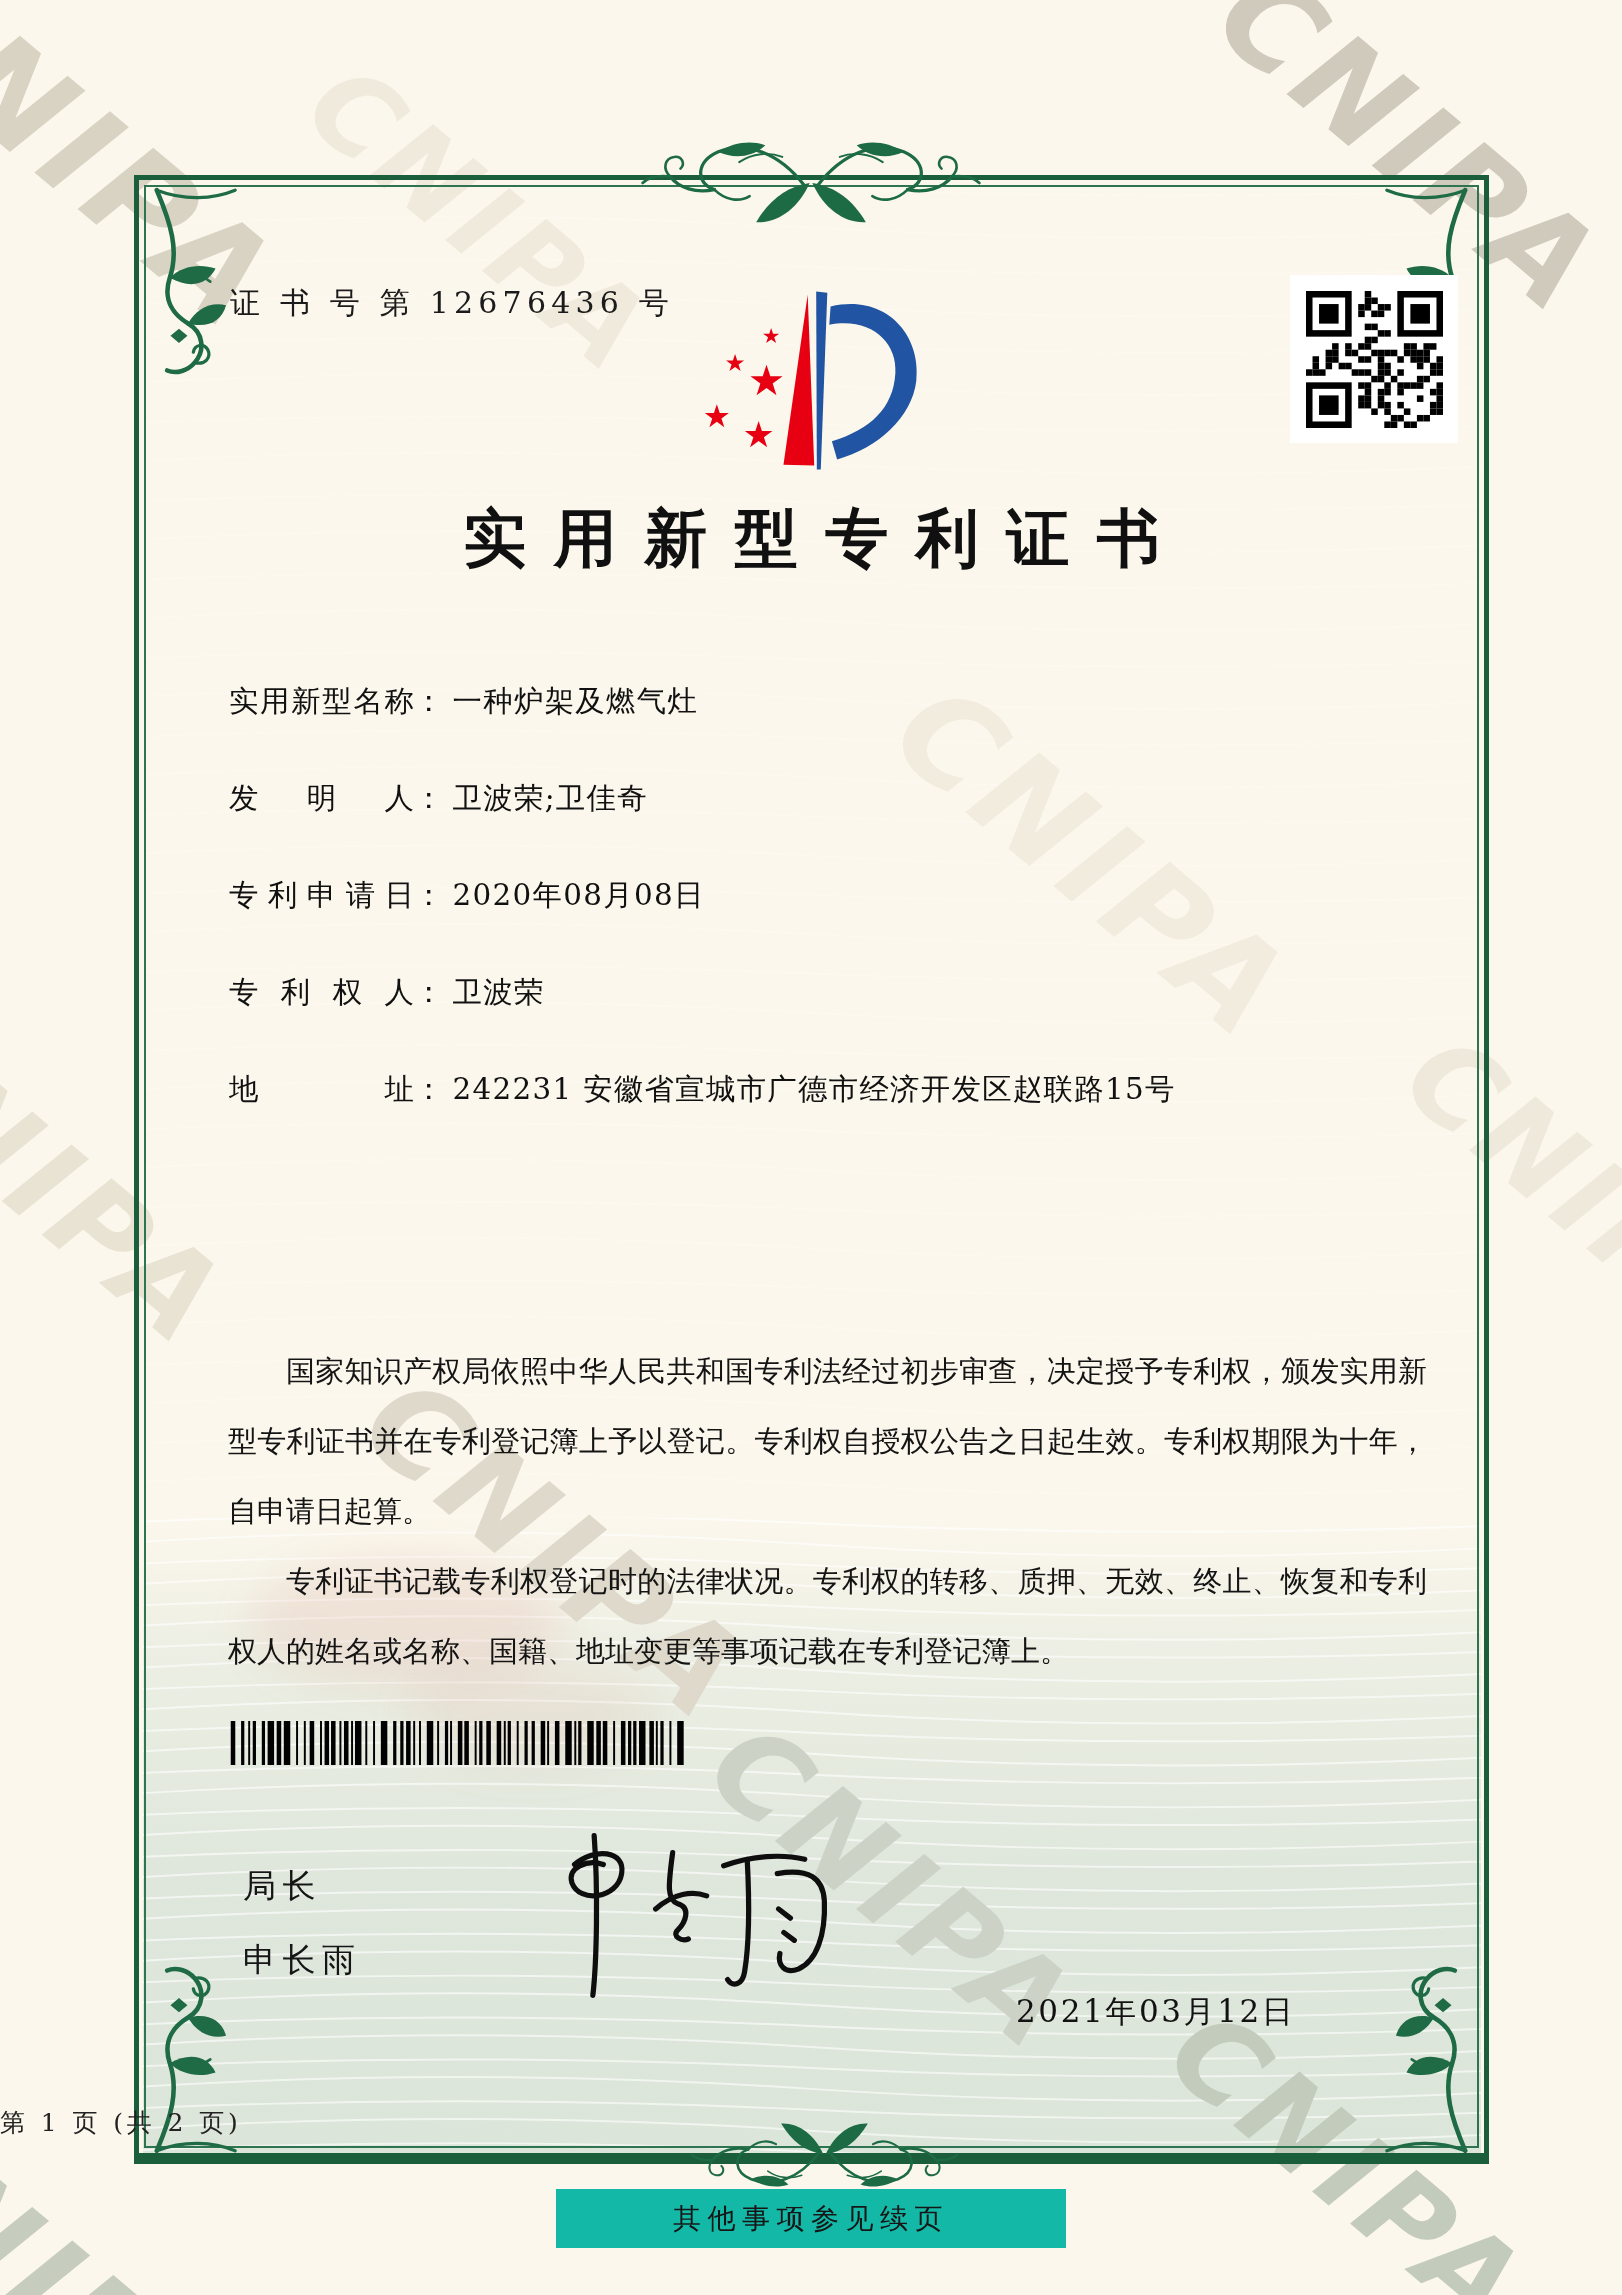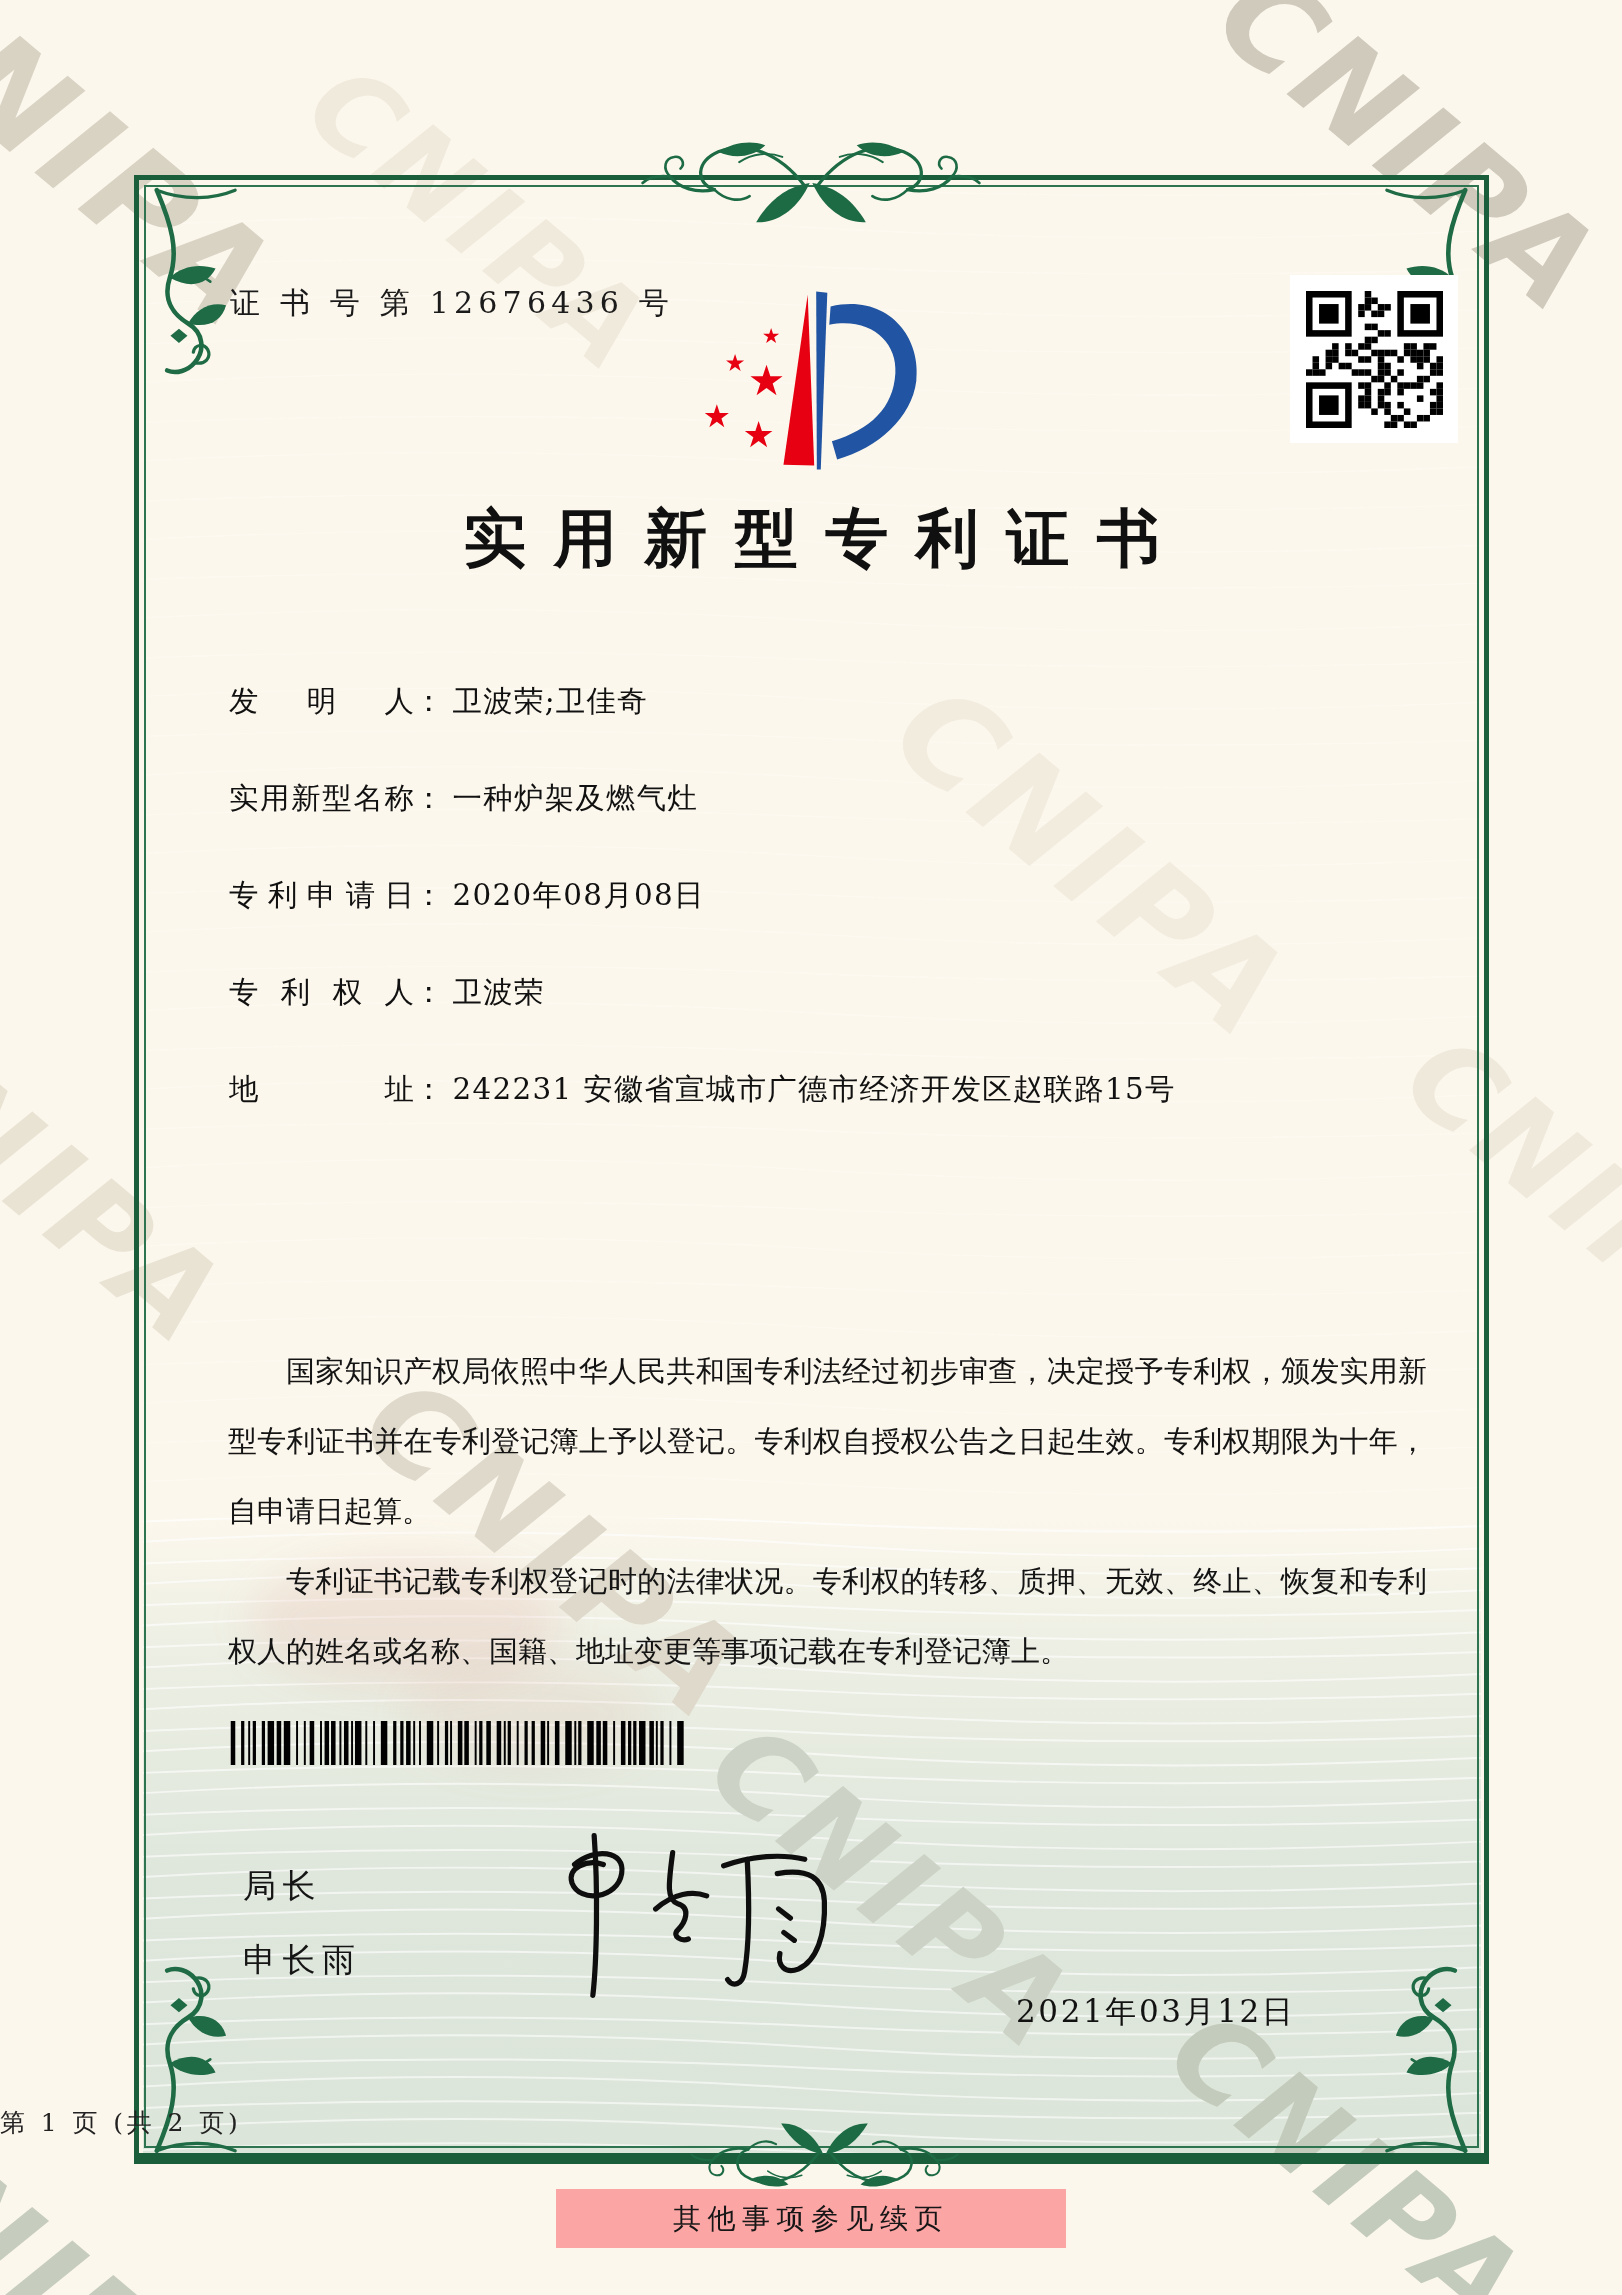--- a/index.html
+++ b/index.html
@@ -85,21 +85,21 @@
   .head-label{position:absolute;left:243px;top:1864px;font-size:33px;letter-spacing:6.5px;color:#151515;font-family:Liberation Mono, monospace;}
   .head-name{position:absolute;left:243px;top:1938px;font-size:33px;letter-spacing:6.5px;color:#151515;}
   .signature{position:absolute;left:517px;top:1827px;}
   .issue-date{position:absolute;left:1016px;top:1991px;font-size:31px;letter-spacing:2.6px;color:#121212;}
 
   .page-info{
     position:absolute;left:0;top:2106px;width:1286px;text-align:left;
     font-size:25px;letter-spacing:3.9px;color:#222;
   }
   .footer-note-box{
-    position:absolute;left:556px;top:2189px;width:510px;height:59px;background:#fca5a5;
+    position:absolute;left:556px;top:2189px;width:510px;height:59px;background:#14b8a6;
     display:flex;align-items:center;justify-content:center;
   }
   .footer-note{font-size:28px;letter-spacing:6.5px;color:#161616;}
 
   .ornament{position:absolute;pointer-events:none;}
 </style>
 </head>
 <body>
 
 <div class="waves-top-zone">
@@ -407,24 +407,24 @@
       <rect x="130" y="200" width="10" height="10"></rect>
       <rect x="150" y="200" width="10" height="10"></rect>
       <rect x="160" y="200" width="10" height="10"></rect>
     </svg>
 </div>
 
 <div class="title">实用新型专利证书</div>
 
 <div class="fields">
   <div class="frow">
-    <span class="flabel">发明人</span><span class="fcolon">：</span><span class="fvalue">卫波荣;卫佳奇</span>
+    <span class="flabel">实用新型名称</span><span class="fcolon">：</span><span class="fvalue">一种炉架及燃气灶</span>
   </div>
   <div class="frow">
-    <span class="flabel">实用新型名称</span><span class="fcolon">：</span><span class="fvalue">一种炉架及燃气灶</span>
+    <span class="flabel">发明人</span><span class="fcolon">：</span><span class="fvalue">卫波荣;卫佳奇</span>
   </div>
   <div class="frow">
     <span class="flabel">专利申请日</span><span class="fcolon">：</span><span class="fvalue">2020年08月08日</span>
   </div>
   <div class="frow">
     <span class="flabel">专利权人</span><span class="fcolon">：</span><span class="fvalue">卫波荣</span>
   </div>
   <div class="frow">
     <span class="flabel">地址</span><span class="fcolon">：</span><span class="fvalue">242231 安徽省宣城市广德市经济开发区赵联路15号</span>
   </div>

